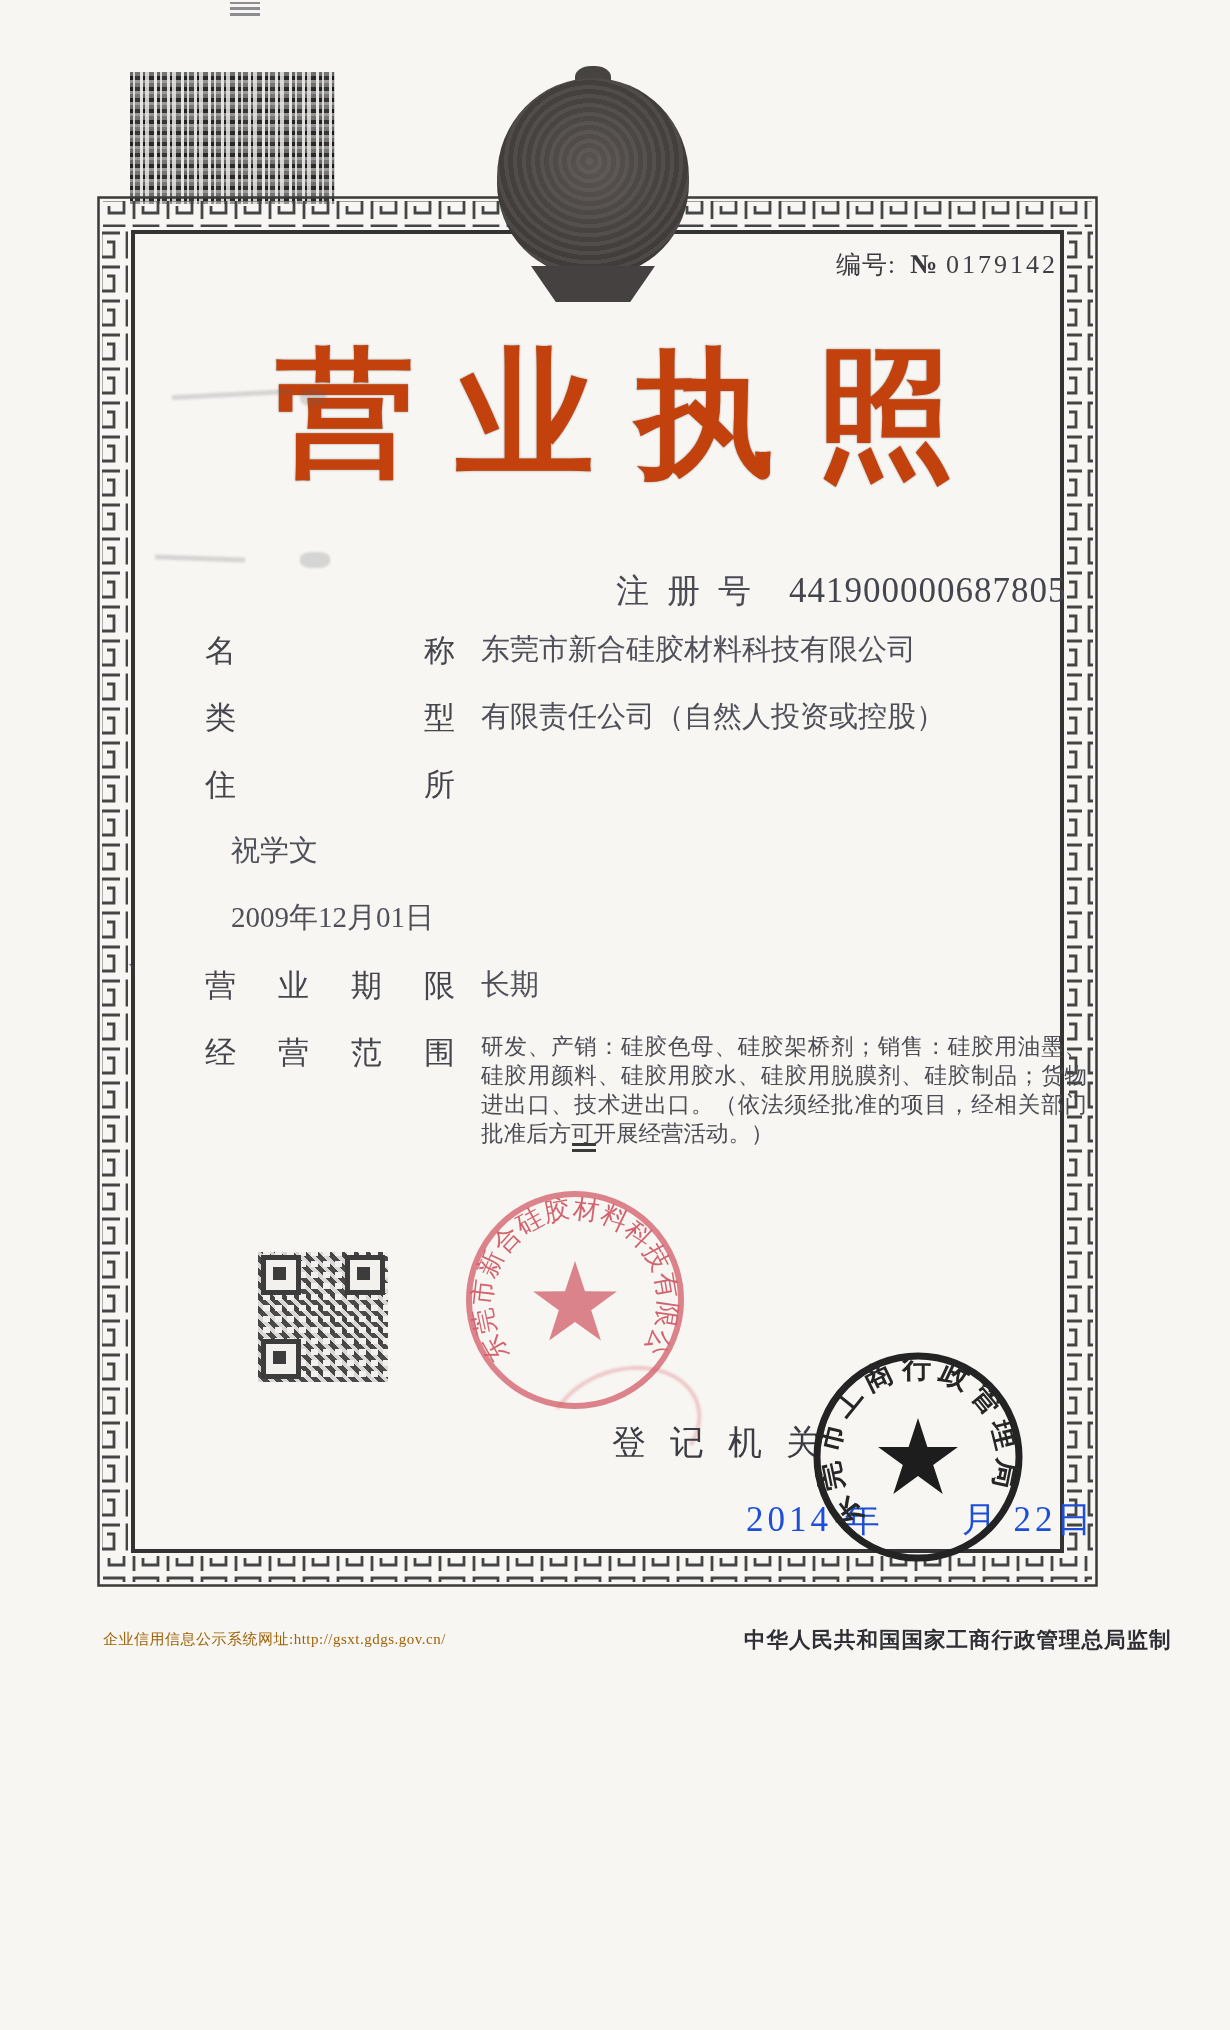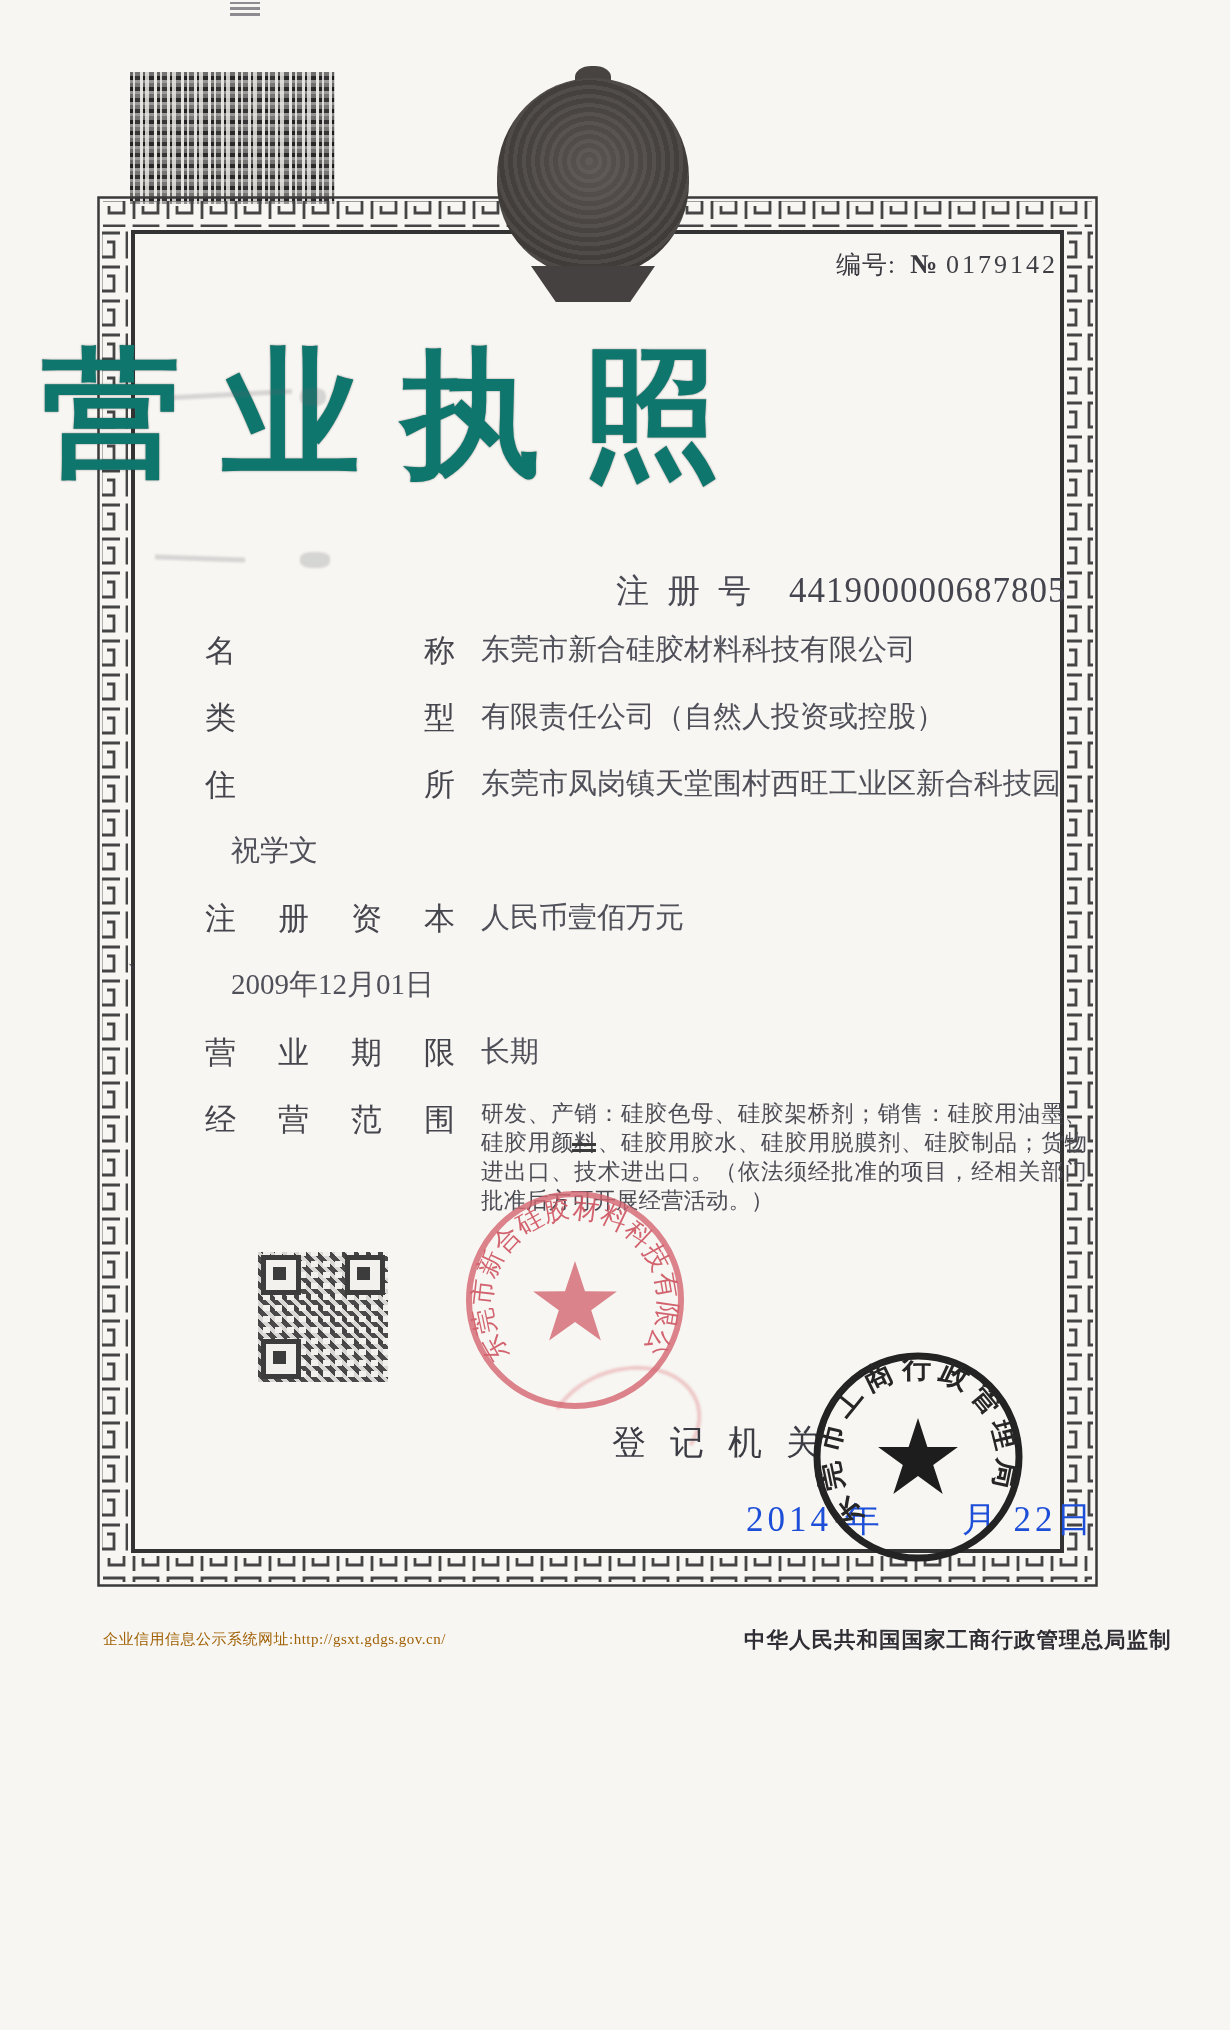--- a/index.html
+++ b/index.html
@@ -39,24 +39,24 @@
   
   .frame{left:97px;top:196px;}
 
   
   .serial{left:836px;top:248px;font-size:25px;color:#3a3a40;letter-spacing:1px;white-space:nowrap;}
   .serial .mark{font-weight:bold;font-size:27px;margin:0 8px 0 14px;}
   .serial .num{font-size:26px;letter-spacing:3px;color:#3f3f46;}
 
   
   .title{
-    left:0;top:322px;width:1230px;
+    left:0;top:322px;width:1230px;text-align:center;
     font-family:"DejaVu Sans",sans-serif;font-weight:bold;
     font-size:138px;letter-spacing:42px;padding-left:42px;box-sizing:border-box;
-    color:#0f766e;text-shadow:0 0 2px rgba(40,40,40,.55);
+    color:#c2410c;text-shadow:0 0 2px rgba(40,40,40,.55);
   }
 
   
   .regline{left:616px;top:530px;white-space:nowrap;color:#4b4b55;margin-top:39px;}
   .regline .lab{font-size:33px;letter-spacing:18px;}
   .regline .val{font-size:35px;margin-left:16px;letter-spacing:1px;color:#45454f;}
 
   
   .fields{left:205px;top:630px;width:890px;}
   .row{display:flex;align-items:flex-start;height:67px;}
@@ -169,28 +169,23 @@
     <div class="row">
       <div class="label">名称</div>
       <div class="value">东莞市新合硅胶材料科技有限公司</div>
     </div>
     <div class="row">
       <div class="label">类型</div>
       <div class="value">有限责任公司（自然人投资或控股）</div>
     </div>
     <div class="row">
       <div class="label">住所</div>
-      <div class="value">东莞市凤岗镇天堂围村西旺工业区新合科技园</div>
     </div>
     <div class="row">
       <div class="value">祝学文</div>
-    </div>
-    <div class="row">
-      <div class="label">注册资本</div>
-      <div class="value">人民币壹佰万元</div>
     </div>
     <div class="row">
       <div class="value">2009年12月01日</div>
     </div>
     <div class="row">
       <div class="label">营业期限</div>
       <div class="value">长期</div>
     </div>
     <div class="row last">
       <div class="label">经营范围</div>

